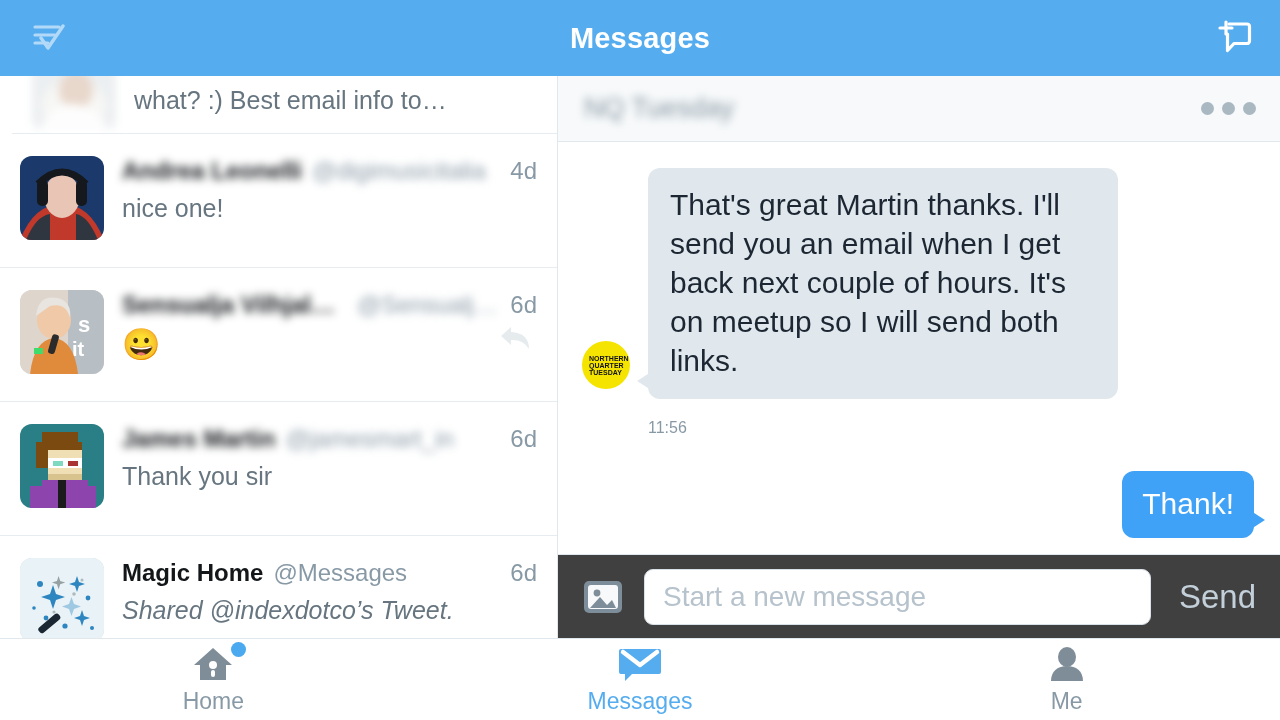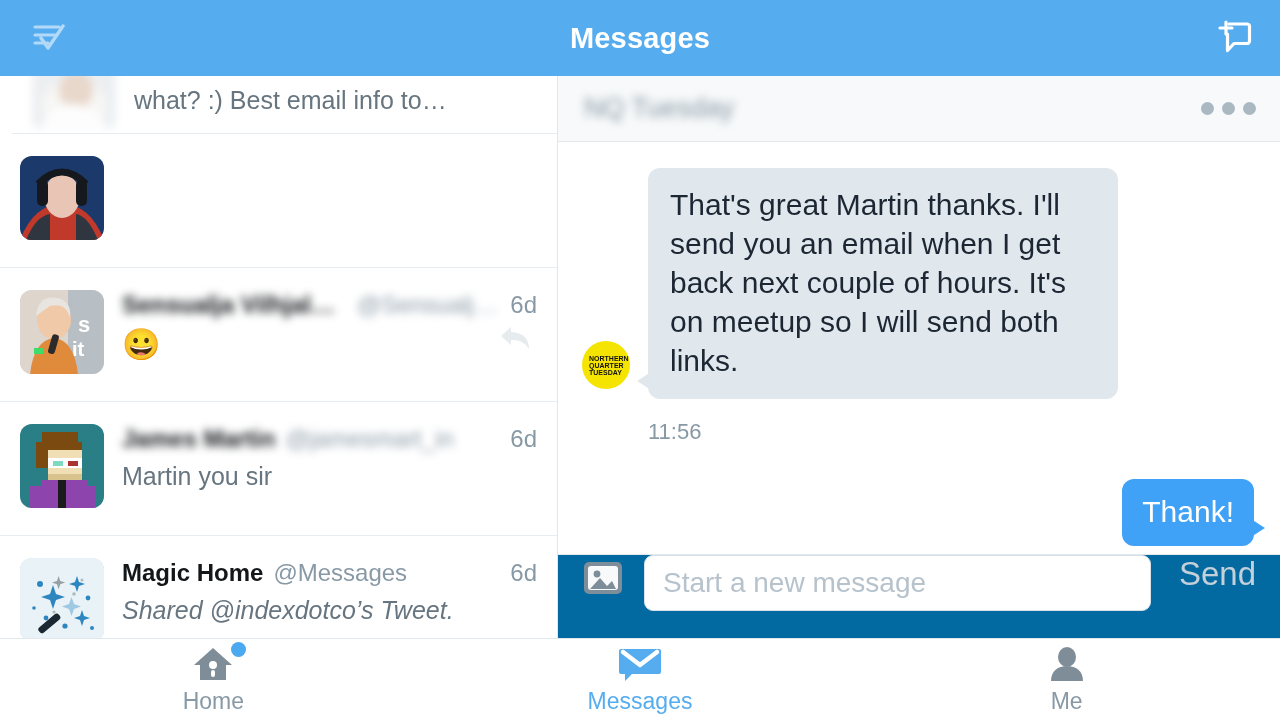--- a/index.html
+++ b/index.html
@@ -112,28 +112,28 @@
     border-top:9px solid transparent;
     border-bottom:9px solid transparent;
   }
   .bubble.out:after {
     content:""; position:absolute; right:-11px; bottom:9px;
     width:0; height:0;
     border-left:14px solid #3fa2f7;
     border-top:9px solid transparent;
     border-bottom:9px solid transparent;
   }
-  .stamp { font-size:22px; color:#8899a6; margin:10px 0 0 72px; }
+  .stamp { font-size:16px; color:#8899a6; margin:10px 0 0 72px; }
   .stamp.right { text-align:right; margin:12px 28px 0 0; }
 
   
   .compose {
-    flex:0 0 84px; height:84px; background:#0369a1;
+    flex:0 0 84px; height:84px; background:#404040;
     border-top:1px solid #e1e8ed;
-    display:flex; align-items:flex-start; padding:0 22px 0 22px; gap:18px;
+    display:flex; align-items:center; padding:0 22px 0 22px; gap:18px;
   }
   .photo-btn { width:46px; height:46px; flex:0 0 46px; display:flex; align-items:center; justify-content:center; }
   .msg-input {
     flex:1 1 auto; height:56px; border:1px solid #d9e1e8; border-radius:9px;
     background:#ffffff; padding:0 18px; font-size:28px; color:#14171a;
     font-family:"Liberation Sans", sans-serif; outline:none;
   }
   .msg-input::placeholder { color:#b6c2cc; }
   .send-btn {
     flex:0 0 auto; font-size:33px; color:#c3d0da; background:none; border:none;
@@ -214,20 +214,28 @@
           <svg viewBox="0 0 84 84">
             <rect width="84" height="84" fill="#1b3a6b"></rect>
             <path d="M0 84 Q14 48 42 48 Q70 48 84 84 Z" fill="#c0392b"></path>
             <path d="M6 84 Q16 60 30 58 L30 84 Z" fill="#2f3640"></path>
             <path d="M78 84 Q68 60 56 58 L56 84 Z" fill="#2f3640"></path>
             <ellipse cx="42" cy="40" rx="18" ry="22" fill="#e8c5b5"></ellipse>
             <rect x="17" y="24" width="11" height="26" rx="5" fill="#15181c"></rect>
             <rect x="56" y="24" width="11" height="26" rx="5" fill="#15181c"></rect>
             <path d="M18 28 Q42 4 66 28" stroke="#15181c" stroke-width="7" fill="none"></path>
           </svg>
+        </div>
+        <div class="conv-main">
+          <div class="conv-head">
+            <span class="conv-name blurred">Andrea Leonelli</span>
+            <span class="conv-handle blurred">@digimusicitalia</span>
+            <span class="conv-time">4d</span>
+          </div>
+          <div class="conv-preview">nice one!</div>
         </div>
       </div>
 
       <div class="conv-row">
         <div class="avatar">
           <svg viewBox="0 0 84 84">
             <rect width="84" height="84" fill="#ded5cd"></rect>
             <rect x="48" y="0" width="36" height="84" fill="#b8bfc4"></rect>
             <text x="58" y="42" font-family="Liberation Sans, sans-serif" font-size="22" font-weight="bold" fill="#ffffff">s</text>
             <text x="52" y="66" font-family="Liberation Sans, sans-serif" font-size="20" font-weight="bold" fill="#ffffff">it</text>
@@ -270,21 +278,21 @@
             <rect x="10" y="62" width="14" height="22" fill="#8e44ad"></rect>
             <rect x="62" y="62" width="14" height="22" fill="#8e44ad"></rect>
           </svg>
         </div>
         <div class="conv-main">
           <div class="conv-head">
             <span class="conv-name blurred">James Martin</span>
             <span class="conv-handle blurred">@jamesmart_in</span>
             <span class="conv-time">6d</span>
           </div>
-          <div class="conv-preview">Martin you sir</div>
+          <div class="conv-preview">Thank you sir</div>
         </div>
       </div>
 
       <div class="conv-row last">
         <div class="avatar">
           <svg viewBox="0 0 84 84">
             <rect width="84" height="84" fill="#e8f2f7"></rect>
             <g fill="#2e86c1">
               <path d="M30 36 l3 -9 l3 9 l9 3 l-9 3 l-3 9 l-3 -9 l-9 -3 z"></path>
               <path d="M55 24 l2 -6 l2 6 l6 2 l-6 2 l-2 6 l-2 -6 l-6 -2 z"></path>

